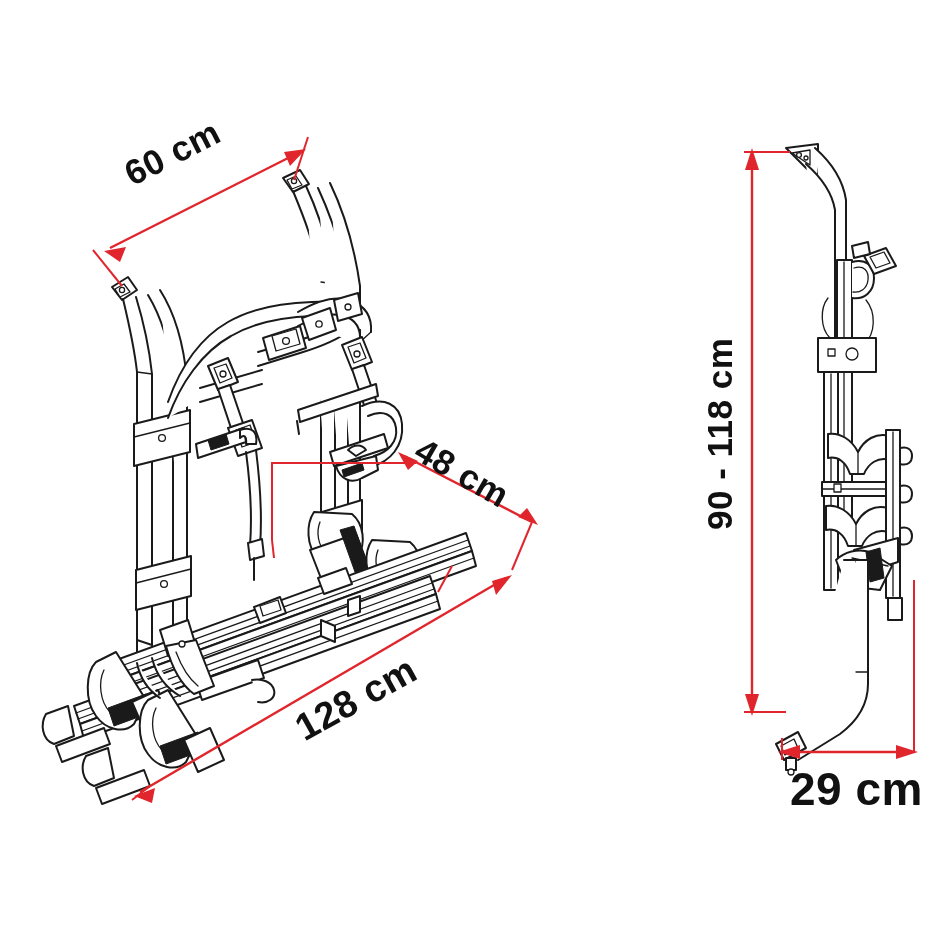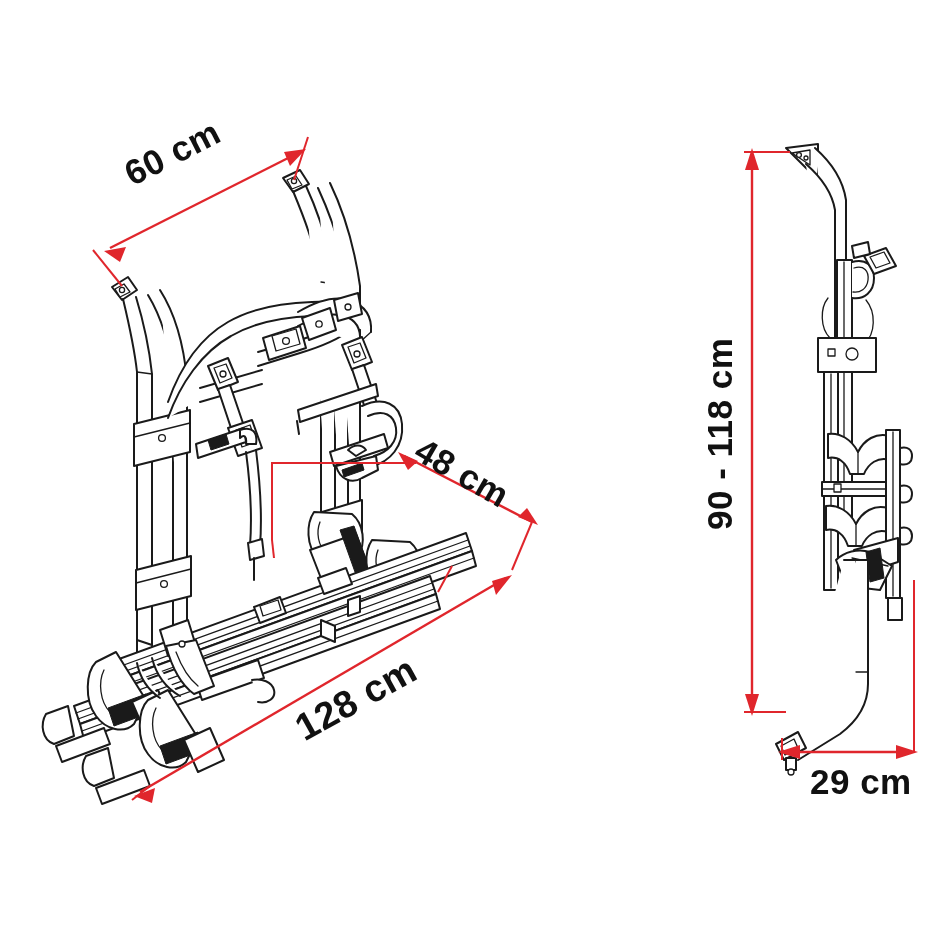--- a/index.html
+++ b/index.html
@@ -30,21 +30,21 @@
     font-weight: bold;
     color: #111111;
     white-space: nowrap;
     letter-spacing: 0.5px;
     user-select: none;
   }
   #label-60  { left: 118px; top: 158px; font-size: 35px; transform: rotate(-27deg); transform-origin: left top; }
   #label-48  { left: 428px; top: 430px; font-size: 35px; transform: rotate(30deg);  transform-origin: left top; }
   #label-128 { left: 288px; top: 712px; font-size: 38px; transform: rotate(-29deg); transform-origin: left top; }
   #label-90  { left: 700px; top: 530px; font-size: 35px; transform: rotate(-90deg); transform-origin: left top; }
-  #label-29  { left: 810px; top: 762px; font-size: 35px; }
+  #label-29  { left: 790px; top: 762px; font-size: 46px; }
 </style>
 </head>
 <body>
 
 <div id="stage">
 
   <svg width="950" height="950" viewBox="0 0 950 950">
     <defs>
       <style>
         .ln  { fill:none; stroke:#1a1a1a; stroke-width:2; stroke-linecap:round; stroke-linejoin:round; }

